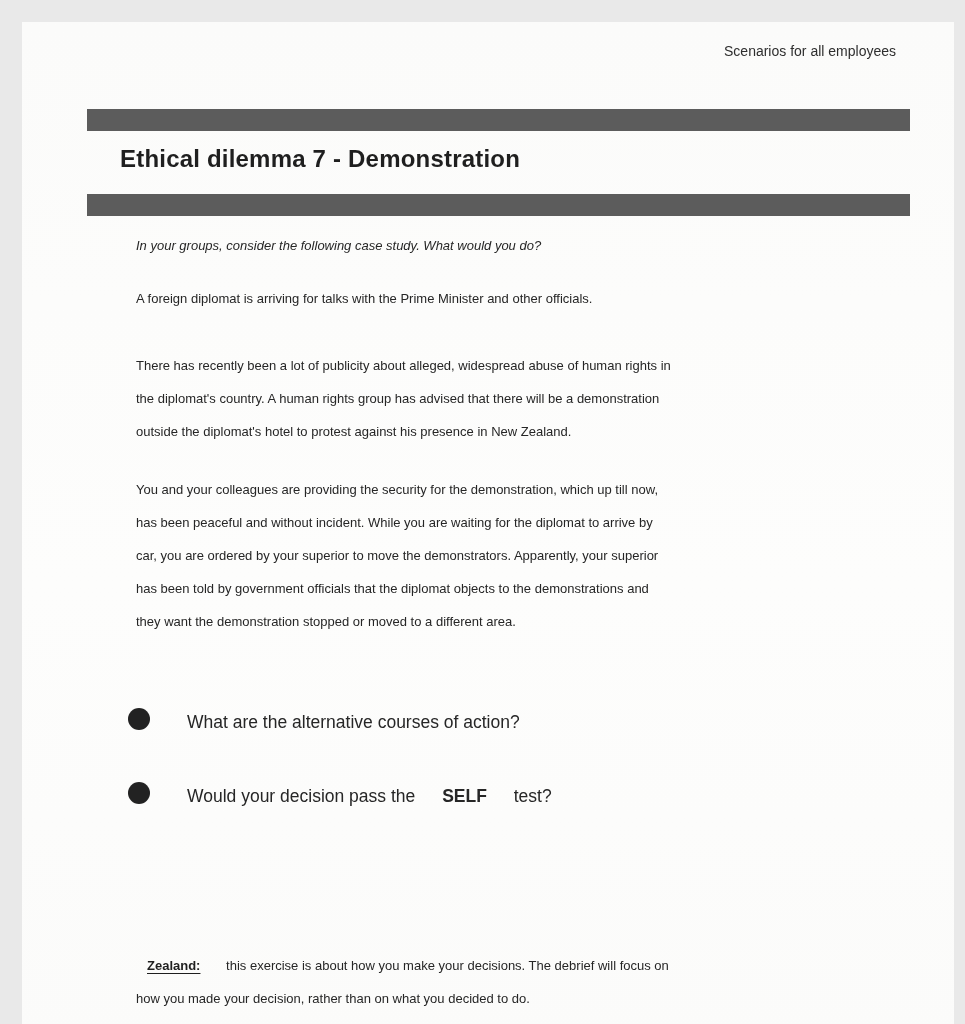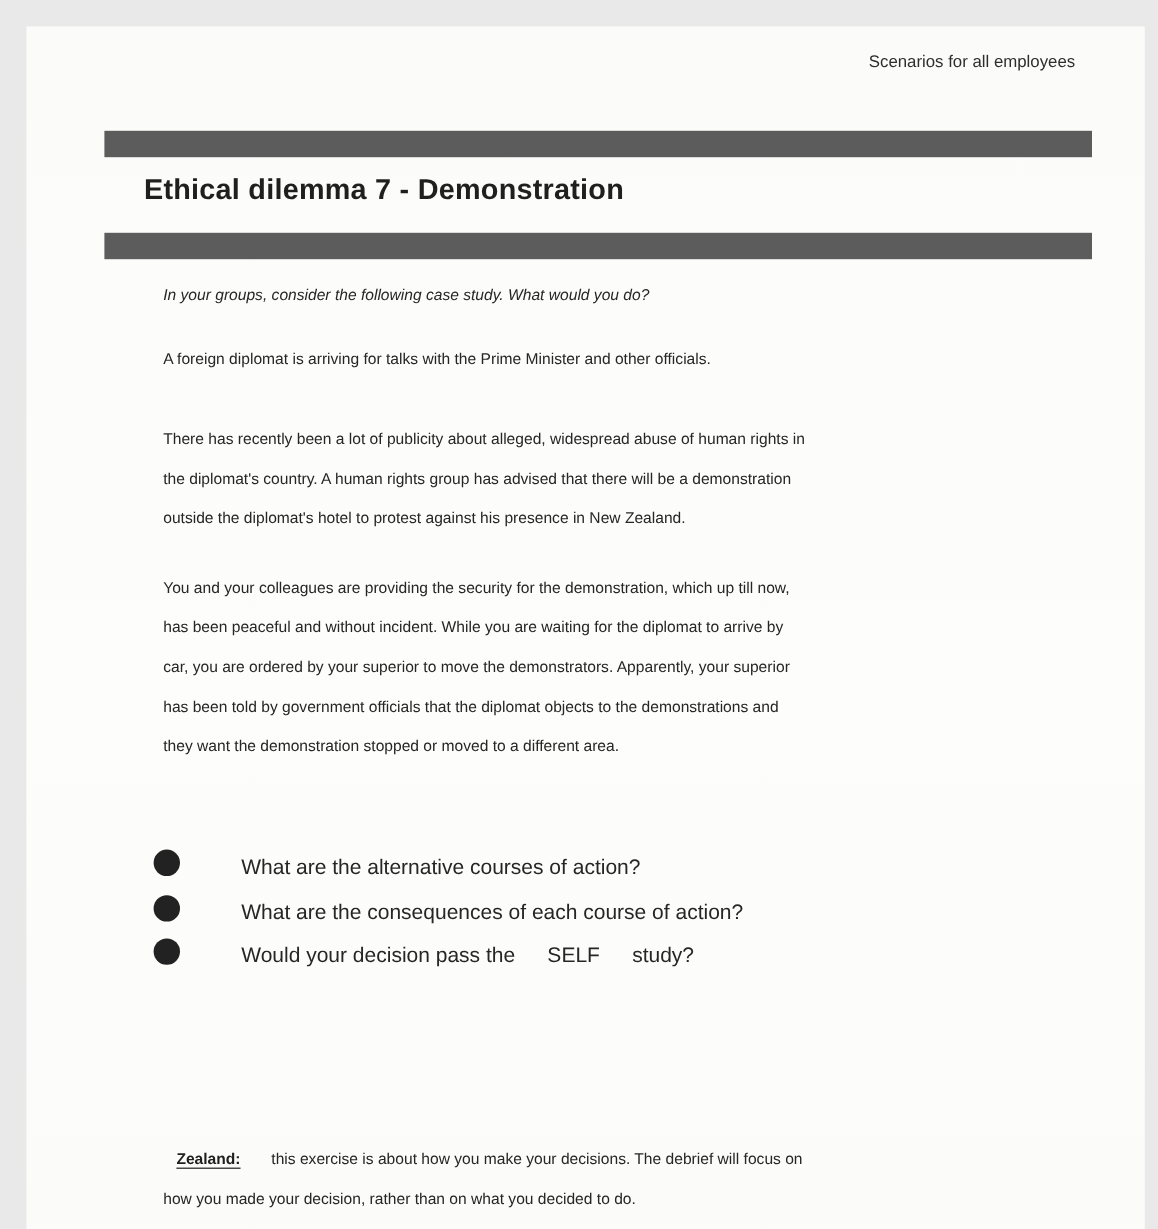--- a/index.html
+++ b/index.html
@@ -51,36 +51,36 @@
   }
   .intro { top: 196px; font-style: italic; }
   .para-1 { top: 249px; }
   .para-2 { top: 316px; }
   .para-3 { top: 440px; }
   .instructions-heading { top: 626px; font-weight: bold; color: #1f1f1f; }
   .bullet-row {
     position: absolute;
     left: 95px;
     display: flex;
-    gap: 29px;
+    gap: 15px;
     font-size: 17.5px;
     line-height: 33px;
   }
   .bullet-1 { top: 662px; }
   .bullet-2 { top: 700px; }
   .bullet-3 { top: 736px; }
   .bullet-marker {
     flex: 0 0 auto;
     width: 6px;
     height: 6px;
     margin-top: 13px;
     border-radius: 50%;
     background: #222;
   }
-  .bold { font-weight: normal; }
+  .bold { font-weight: bold; }
   .remember { top: 916px; }
   .remember-label {
     font-weight: bold;
     text-decoration: underline;
     text-underline-offset: 3px;
     color: #1f1f1f;
   }
 </style>
 </head>
 <body>
@@ -108,26 +108,22 @@
 car, you are ordered by your superior to move the demonstrators. Apparently, your superior
 has been told by government officials that the diplomat objects to the demonstrations and
 they want the demonstration stopped or moved to a different area.</p>
 
 
   <div class="bullet-row bullet-1">
     <span class="bullet-marker"></span>
     <span class="bullet-text"><span>What are the alternative courses of action?</span><span class="bold"></span><span></span></span>
   </div>
 
-  <div class="bullet-row bullet-2">
-    <span class="bullet-marker"></span>
-    <span class="bullet-text"><span>What are the consequences of each course of action?</span><span class="bold"></span><span></span></span>
-  </div>
 
   <div class="bullet-row bullet-3">
     <span class="bullet-marker"></span>
-    <span class="bullet-text"><span>Would your decision pass the </span><span class="bold">SELF</span><span> study?</span></span>
+    <span class="bullet-text"><span>Would your decision pass the </span><span class="bold">SELF</span><span> test?</span></span>
   </div>
 
   <p class="body-text remember"><span class="remember-label">Zealand:</span><span> this exercise is about how you make your decisions.  The debrief will focus on
 how you made your decision, rather than on what you decided to do.</span></p>
 
 </div>
 
 </body></html>

